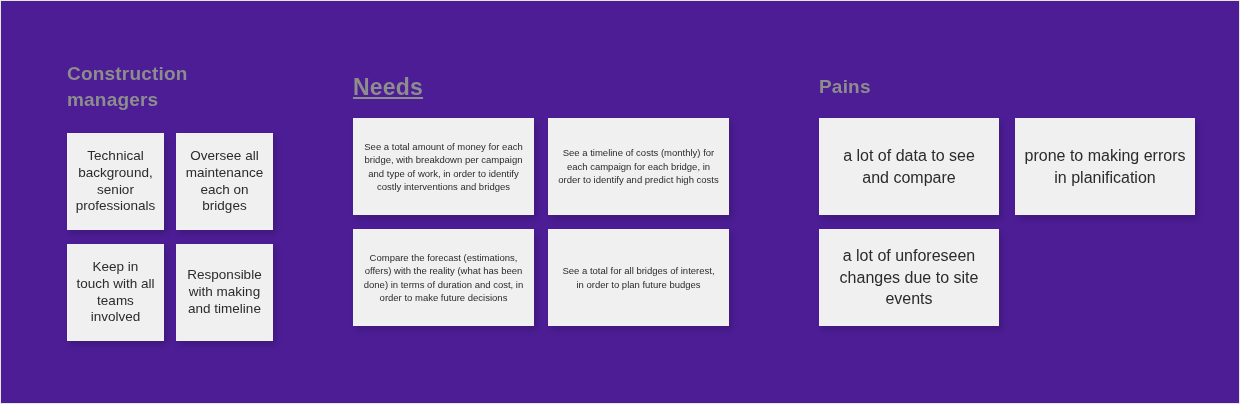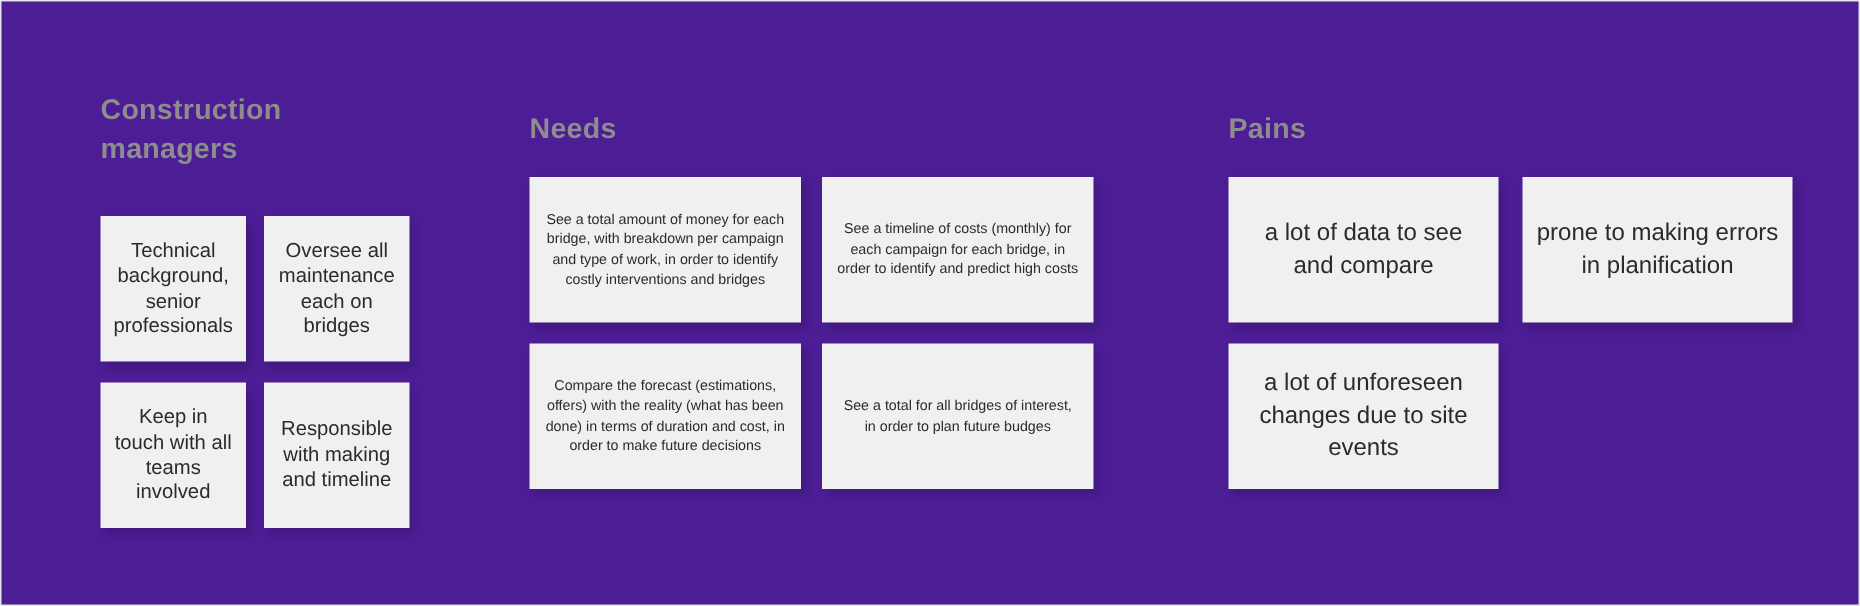--- a/index.html
+++ b/index.html
@@ -44,30 +44,30 @@
     justify-content: center;
     text-align: center;
     box-shadow: 3px 4px 6px rgba(0,0,0,0.16);
     line-height: 1.25;
     padding: 8px 9px;
   }
 
   
   #col-managers { left: 66px; top: 60px; width: 230px; }
   #col-managers .col-title { font-size: 19px; line-height: 26px; width: 150px; }
-  #col-managers .notes-grid { margin-top: 31px; column-gap: 12px; row-gap: 14px; }
+  #col-managers .notes-grid { margin-top: 20px; column-gap: 12px; row-gap: 14px; }
   #col-managers .note {
     width: 97px;
     height: 97px;
     font-size: 13.5px;
   }
 
   
   #col-needs { left: 352px; top: 73px; width: 390px; }
-  #col-needs .col-title { font-size: 19px; line-height: 26px; }
+  #col-needs .col-title { font-size: 23px; line-height: 26px; text-decoration: underline; }
   #col-needs .notes-grid { margin-top: 18px; column-gap: 14px; row-gap: 14px; }
   #col-needs .note {
     width: 181px;
     height: 97px;
     font-size: 9.5px;
     line-height: 1.42;
     padding: 6px 10px;
   }
 
   

